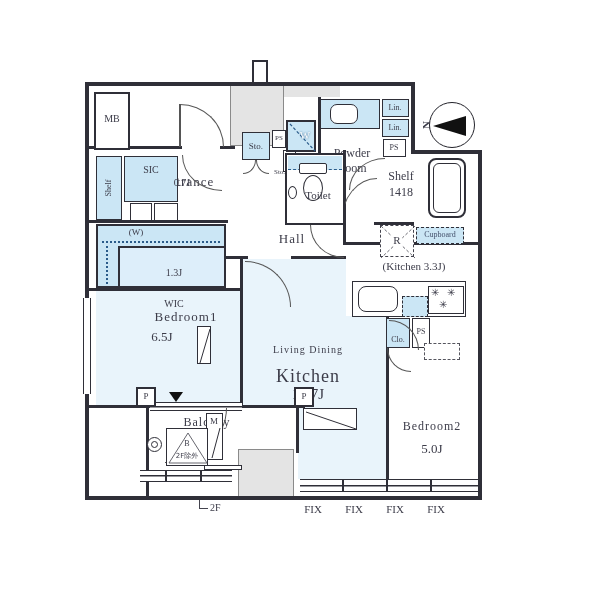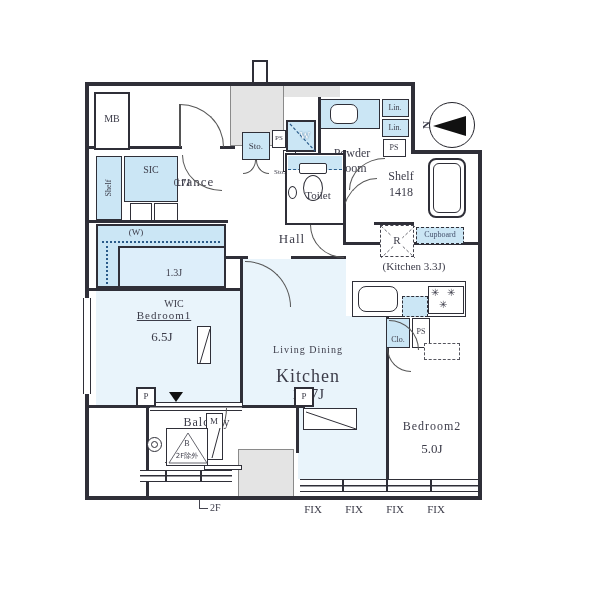--- a/index.html
+++ b/index.html
@@ -82,21 +82,21 @@
   <div class="arc" style="left:182px;top:155px;width:40px;height:36px;border-left:1.3px solid #555;border-bottom:1.3px solid #555;border-radius:0 0 0 100%;"></div>
 
   <div class="box blue" style="left:96px;top:224px;width:130px;height:64px;border-width:2px;"></div>
   <div class="lbl" style="left:136px;top:228px;font-size:9px;">(W)</div>
   <div class="fillrect" style="left:102px;top:241px;width:118px;height:0;border-top:2px dotted #2a5b8a;"></div>
   <div class="fillrect" style="left:106px;top:246px;width:0;height:38px;border-left:2px dotted #2a5b8a;"></div>
   <div class="box" style="left:118px;top:246px;width:108px;height:42px;border-width:2px;background:#ddeefa;"></div>
   <div class="lbl" style="left:174px;top:256px;font-size:10px;margin-top:43px;">WIC</div>
   <div class="lbl" style="left:174px;top:268px;font-size:10px;">1.3J</div>
 
-  <div class="lbl" style="left:164px;top:310px;font-size:11px;letter-spacing:1px;text-decoration:underline;">Bedroom1</div>
+  <div class="lbl" style="left:186px;top:310px;font-size:13px;letter-spacing:1px;">Bedroom1</div>
   <div class="lbl" style="left:162px;top:330px;font-size:13px;">6.5J</div>
   <div class="box" style="left:197px;top:326px;width:14px;height:38px;">
     <svg width="14" height="38">
         <line x1="12" y1="2" x2="2" y2="36" stroke="#2f2f38" stroke-width="1"></line>
       </svg>
   </div>
 
   <div class="lbl" style="left:292px;top:232px;font-size:13px;letter-spacing:1px;">Hall</div>
 
   <div class="box blue" style="left:242px;top:132px;width:28px;height:28px;"></div>

